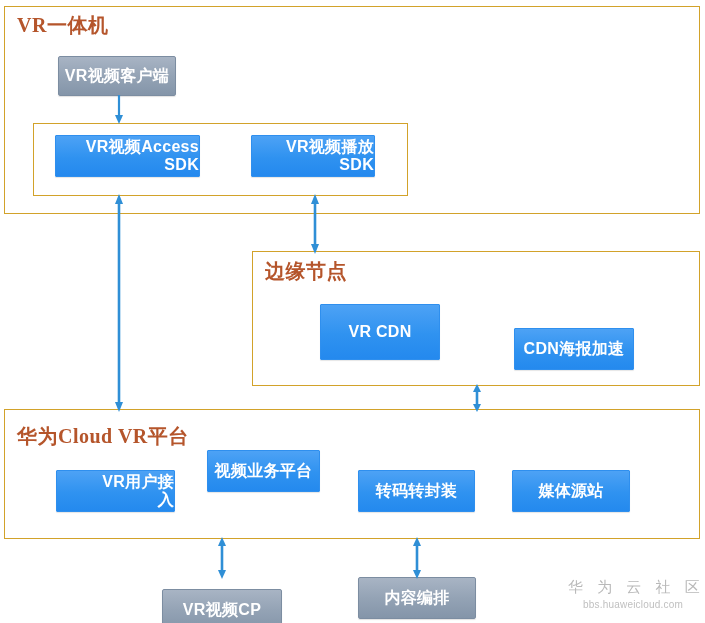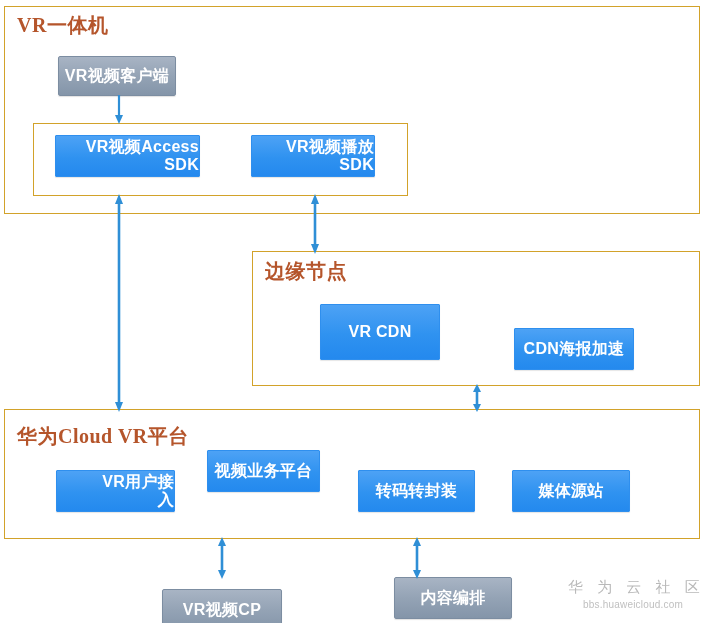--- a/index.html
+++ b/index.html
@@ -129,21 +129,21 @@
   <div class="node blue" style="left:56px; top:470px; width:119px; height:42px;padding-left:40px;">VR用户接入</div>
 
   <div class="node blue" style="left:207px; top:450px; width:113px; height:42px;">视频业务平台</div>
 
   <div class="node blue" style="left:358px; top:470px; width:117px; height:42px;">转码转封装</div>
 
   <div class="node blue" style="left:512px; top:470px; width:118px; height:42px;">媒体源站</div>
 
   <div class="node gray" style="left:162px; top:577px; width:120px; height:42px;margin-top:12px;">VR视频CP</div>
 
-  <div class="node gray" style="left:358px; top:577px; width:118px; height:42px;margin-left:36px;">内容编排</div>
+  <div class="node gray" style="left:358px; top:577px; width:118px; height:42px;">内容编排</div>
 
   <div class="conn" style="left:112px; top:95px; width:14px; height:30px;">
     <svg width="14" height="30" viewBox="0 0 14 30">
       <line x1="7" y1="0" x2="7" y2="22" stroke="#2f8fd6" stroke-width="2.2"></line>
       <polygon points="7,29 3,20 11,20" fill="#2f8fd6"></polygon>
     </svg>
   </div>
 
   <div class="conn" style="left:112px; top:194px; width:14px; height:218px;">
     <svg width="14" height="218" viewBox="0 0 14 218">

